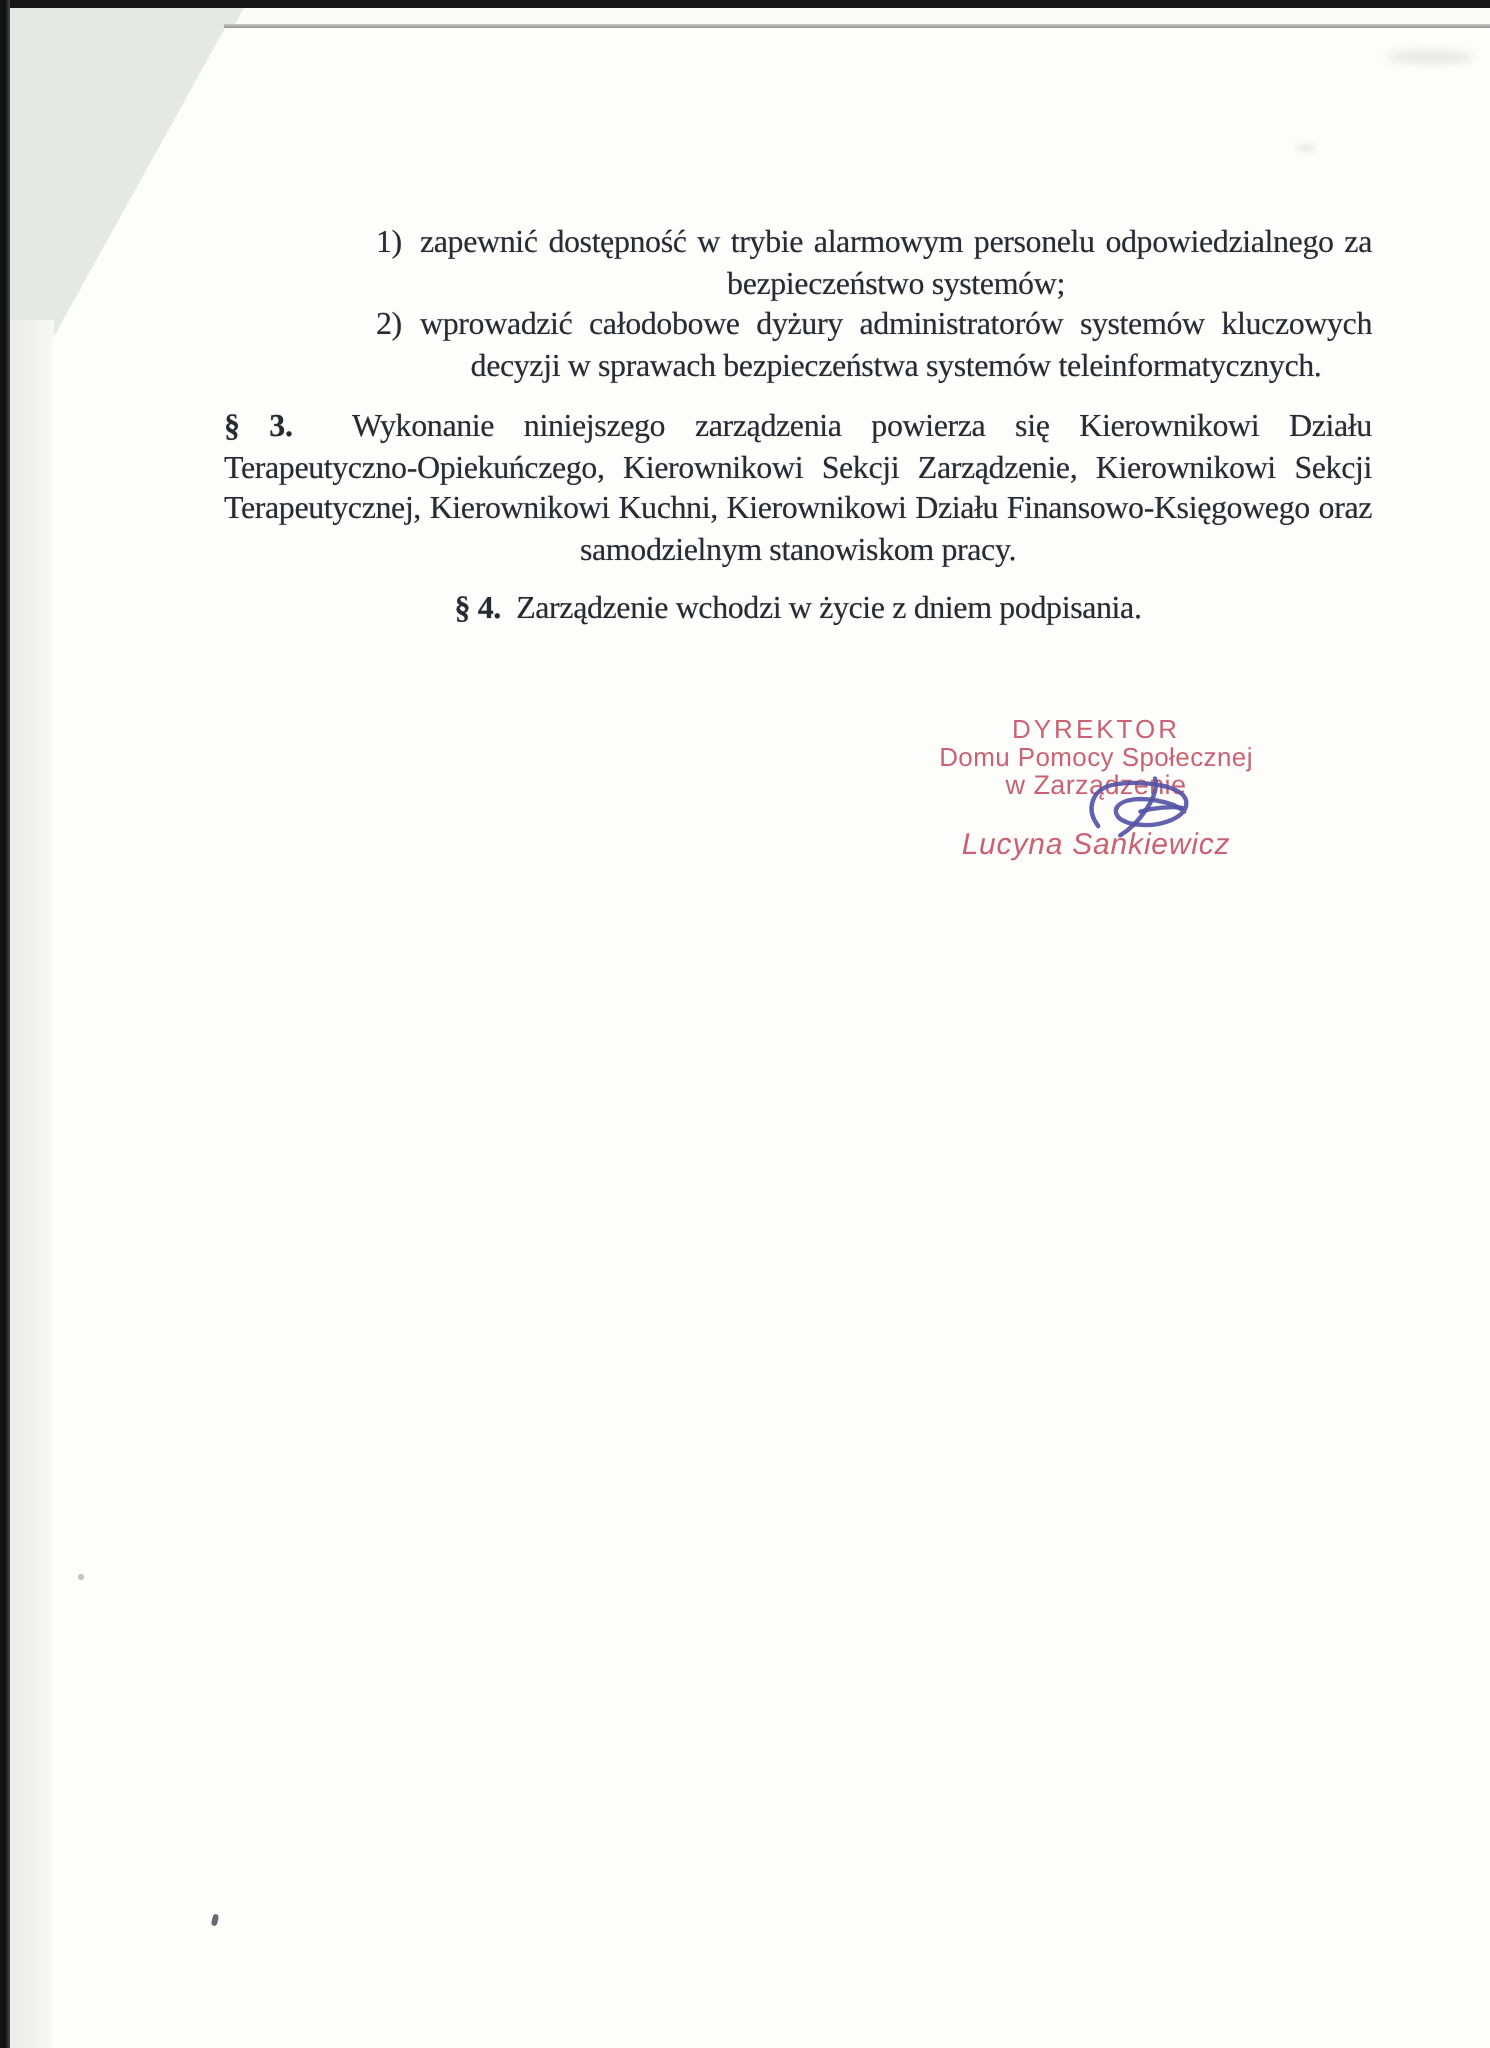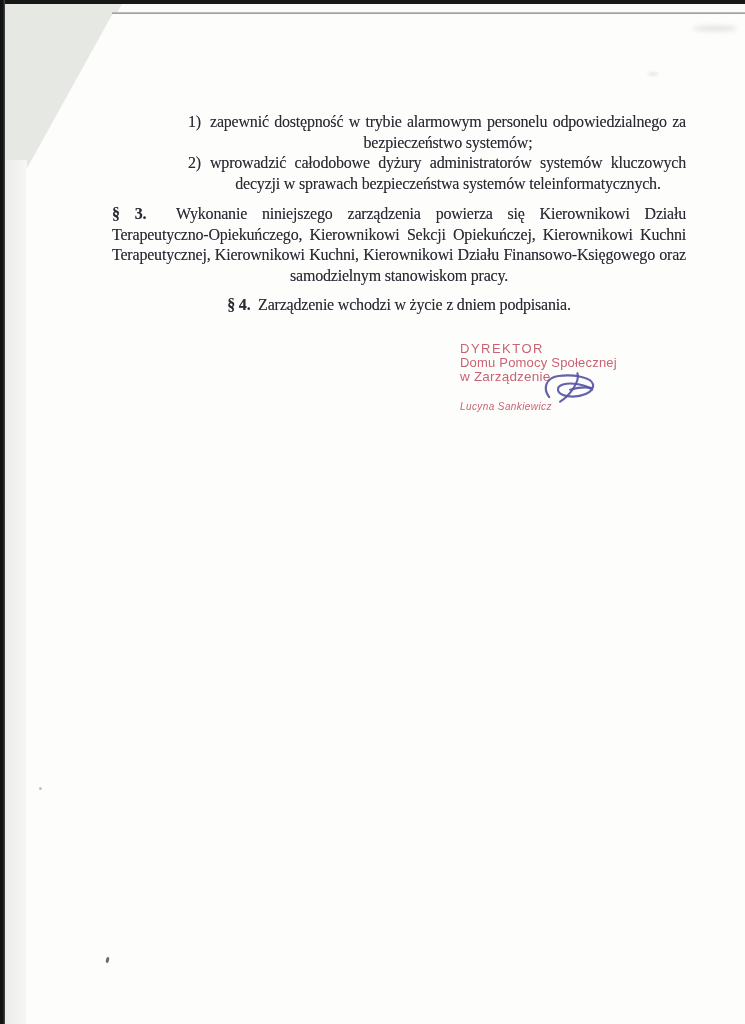--- a/index.html
+++ b/index.html
@@ -58,28 +58,29 @@
   .tline{max-height:21px;overflow:hidden;}
   .jline{text-align:justify;text-align-last:justify;}
   .lline{text-align:center;}
   .list-row{display:flex;}
   .list-marker{flex:0 0 22px;margin-left:76px;}
   .list-lines{flex:1;min-width:0;}
   .paragraph{margin-top:9px;}
   .par-label{font-weight:bold;}
   
   .stamp{
-    position:absolute;left:460px;top:341px;width:176px;
+    position:absolute;left:460px;top:357px;width:176px;
+    text-align:center;
     font-family:"Liberation Sans", sans-serif;
     color:#c75a6c;opacity:.95;
   }
   .stamp-title{font-size:13px;line-height:15px;letter-spacing:1.5px;}
   .stamp-org{font-size:13px;line-height:14px;letter-spacing:.2px;}
   .stamp-city{font-size:13.5px;line-height:14px;letter-spacing:.2px;}
-  .stamp-name{font-size:10px;line-height:16px;font-style:italic;margin-top:15px;letter-spacing:.4px;}
+  .stamp-name{font-size:15px;line-height:16px;font-style:italic;margin-top:15px;letter-spacing:.4px;}
   .signature-svg{position:absolute;left:80px;top:27px;width:64px;height:38px;}
   .signature-svg path{fill:none;stroke:#4c4ba3;stroke-width:2.4;stroke-linecap:round;opacity:.92;}
 </style>
 </head>
 <body>
 
 <div class="scan">
   <div class="mat-triangle"></div>
   <div class="mat-strip"></div>
   <div class="page"></div>
@@ -104,21 +105,21 @@
         <div class="list-row">
           <div class="list-marker">2)</div>
           <div class="list-lines">
             <div class="tline jline">wprowadzić całodobowe dyżury administratorów systemów kluczowych dla</div>
             <div class="tline lline">decyzji w sprawach bezpieczeństwa systemów teleinformatycznych.</div>
           </div>
         </div>
       </div>
     <div class="paragraph">
         <div class="tline jline"><span class="par-label">§ 3.&nbsp;</span>&nbsp;Wykonanie niniejszego zarządzenia powierza się Kierownikowi Działu Organizacyjno-</div>
-        <div class="tline jline">Terapeutyczno-Opiekuńczego, Kierownikowi Sekcji Opiekuńczej, Kierownikowi Kuchni</div>
+        <div class="tline jline">Terapeutyczno-Opiekuńczego, Kierownikowi Sekcji Zarządzenie, Kierownikowi Sekcji</div>
         <div class="tline jline">Terapeutycznej, Kierownikowi Kuchni, Kierownikowi Działu Finansowo-Księgowego oraz</div>
         <div class="tline lline">samodzielnym stanowiskom pracy.</div>
       </div>
     <div class="paragraph">
         <div class="tline lline"><span class="par-label">§ 4.&nbsp;</span>&nbsp;Zarządzenie wchodzi w życie z dniem podpisania.</div>
       </div>
   </div>
 
   <div class="stamp" style="color: rgb(199, 90, 108);">
     <div class="stamp-title">DYREKTOR</div>

